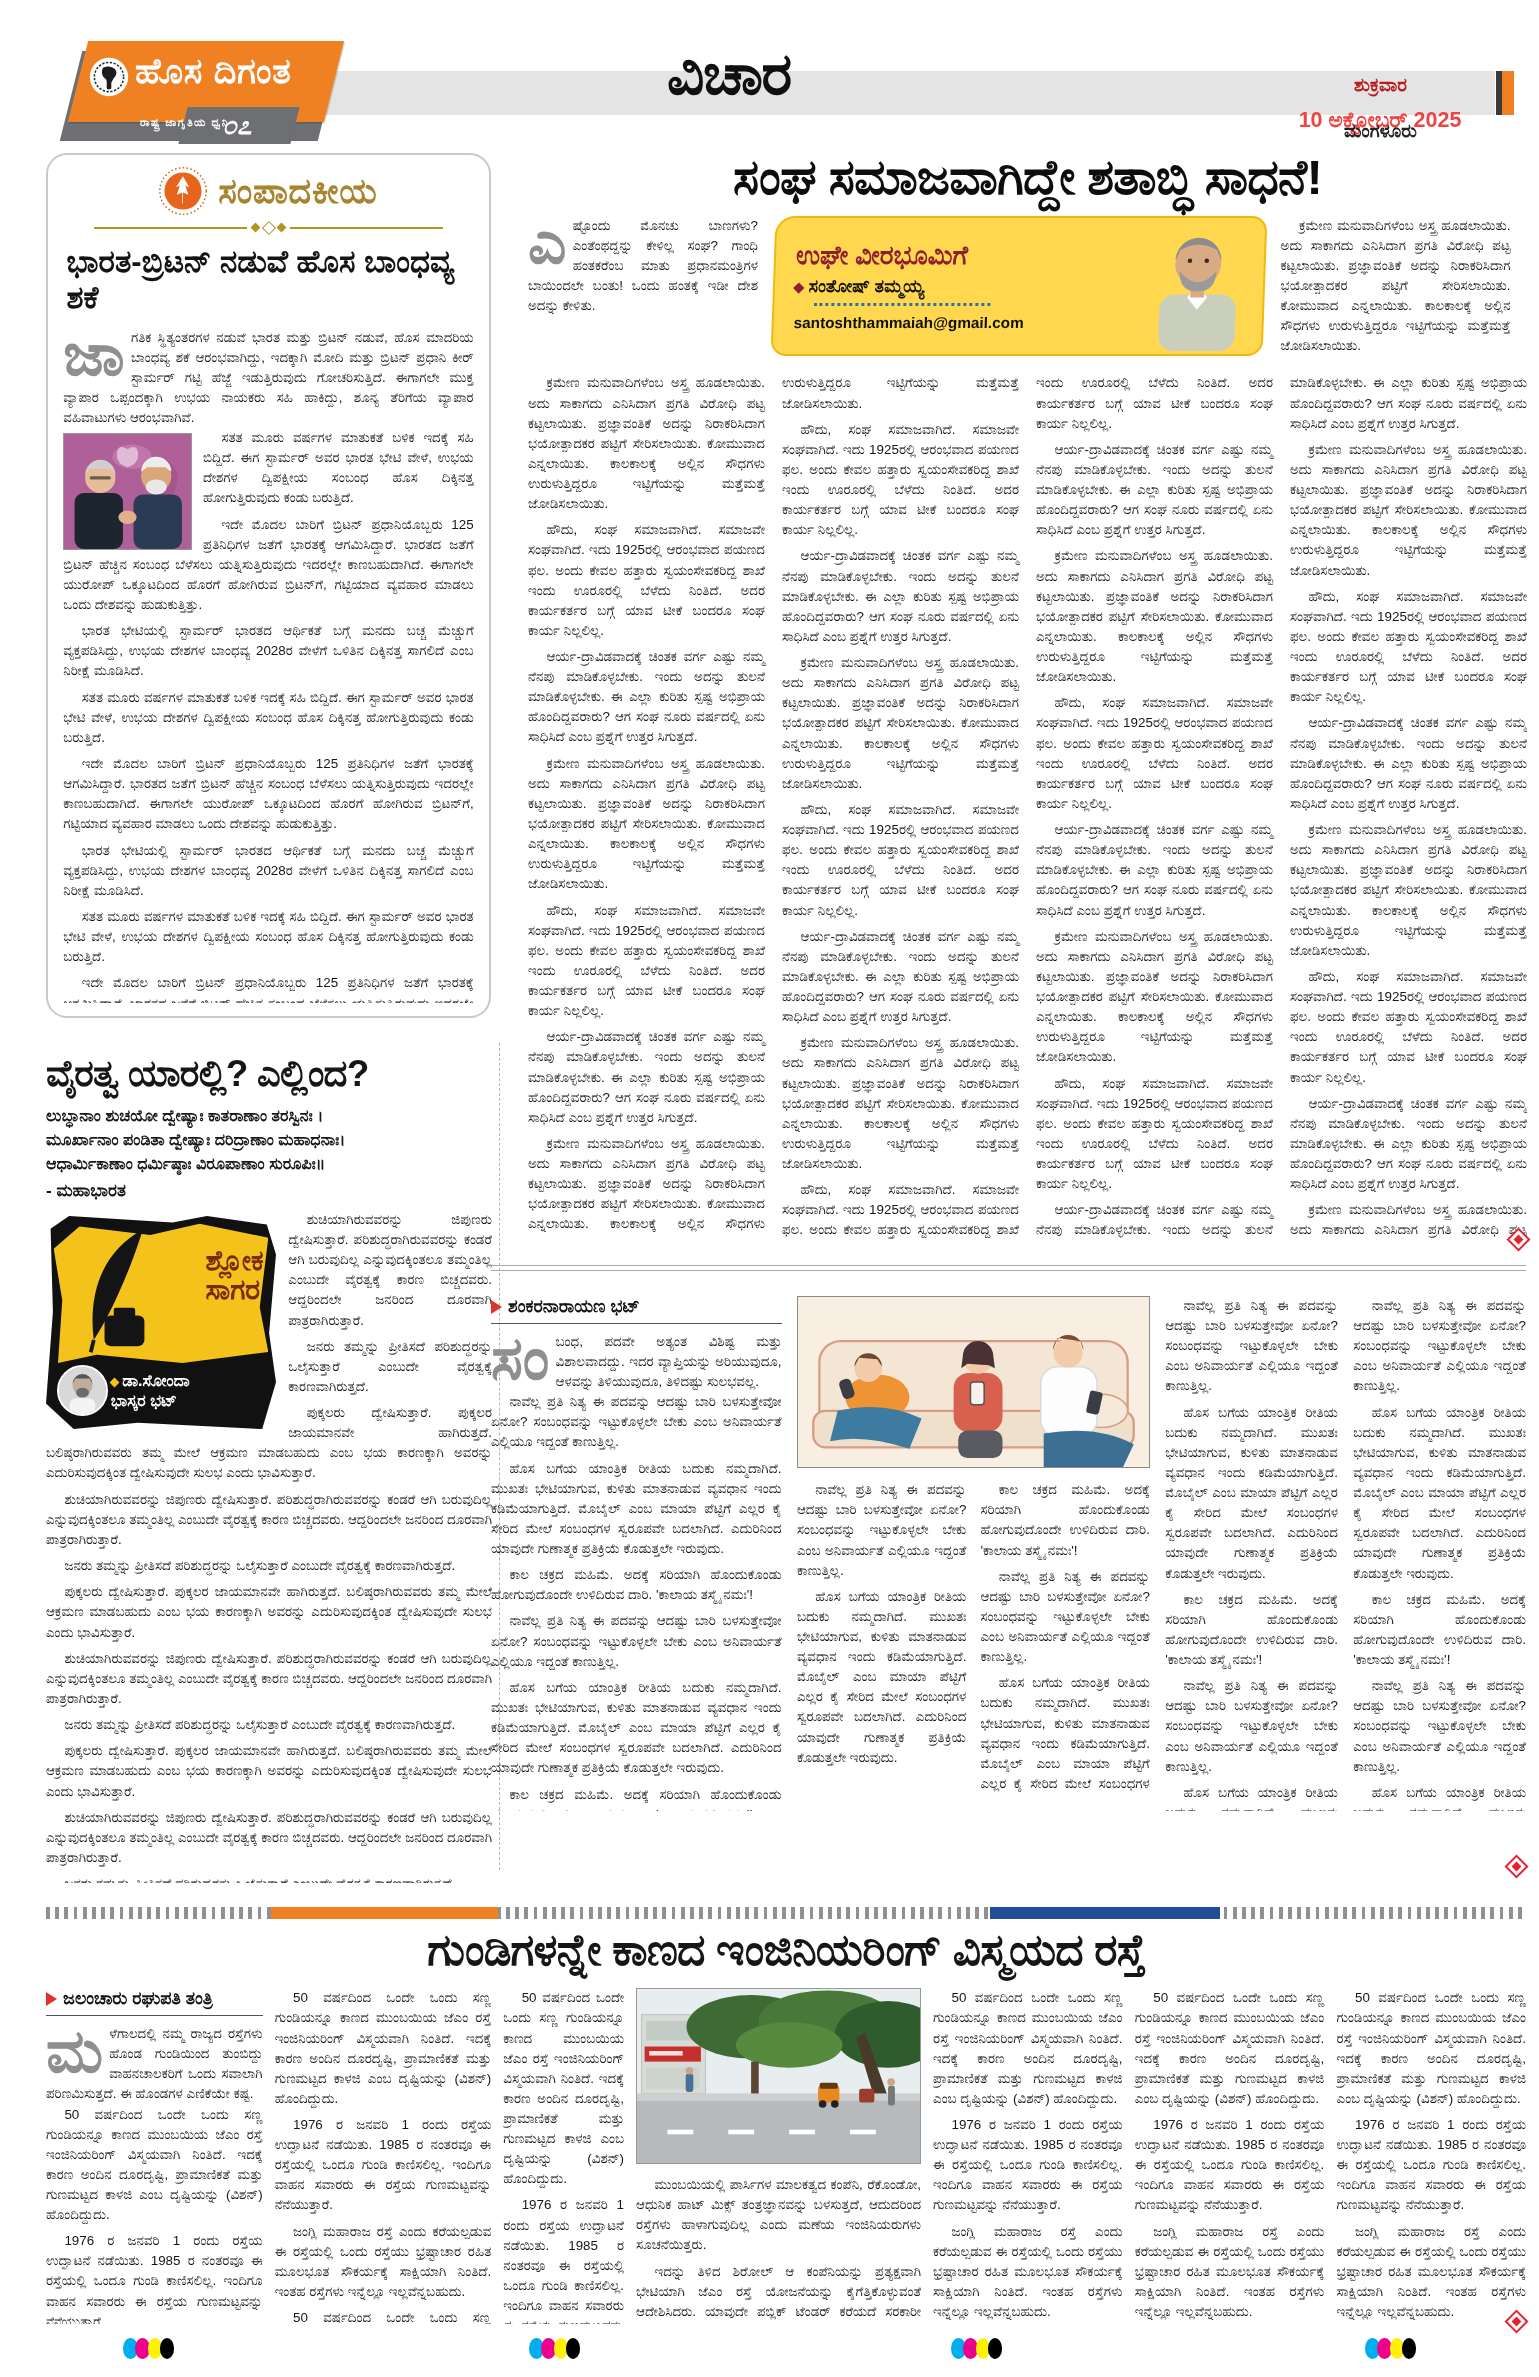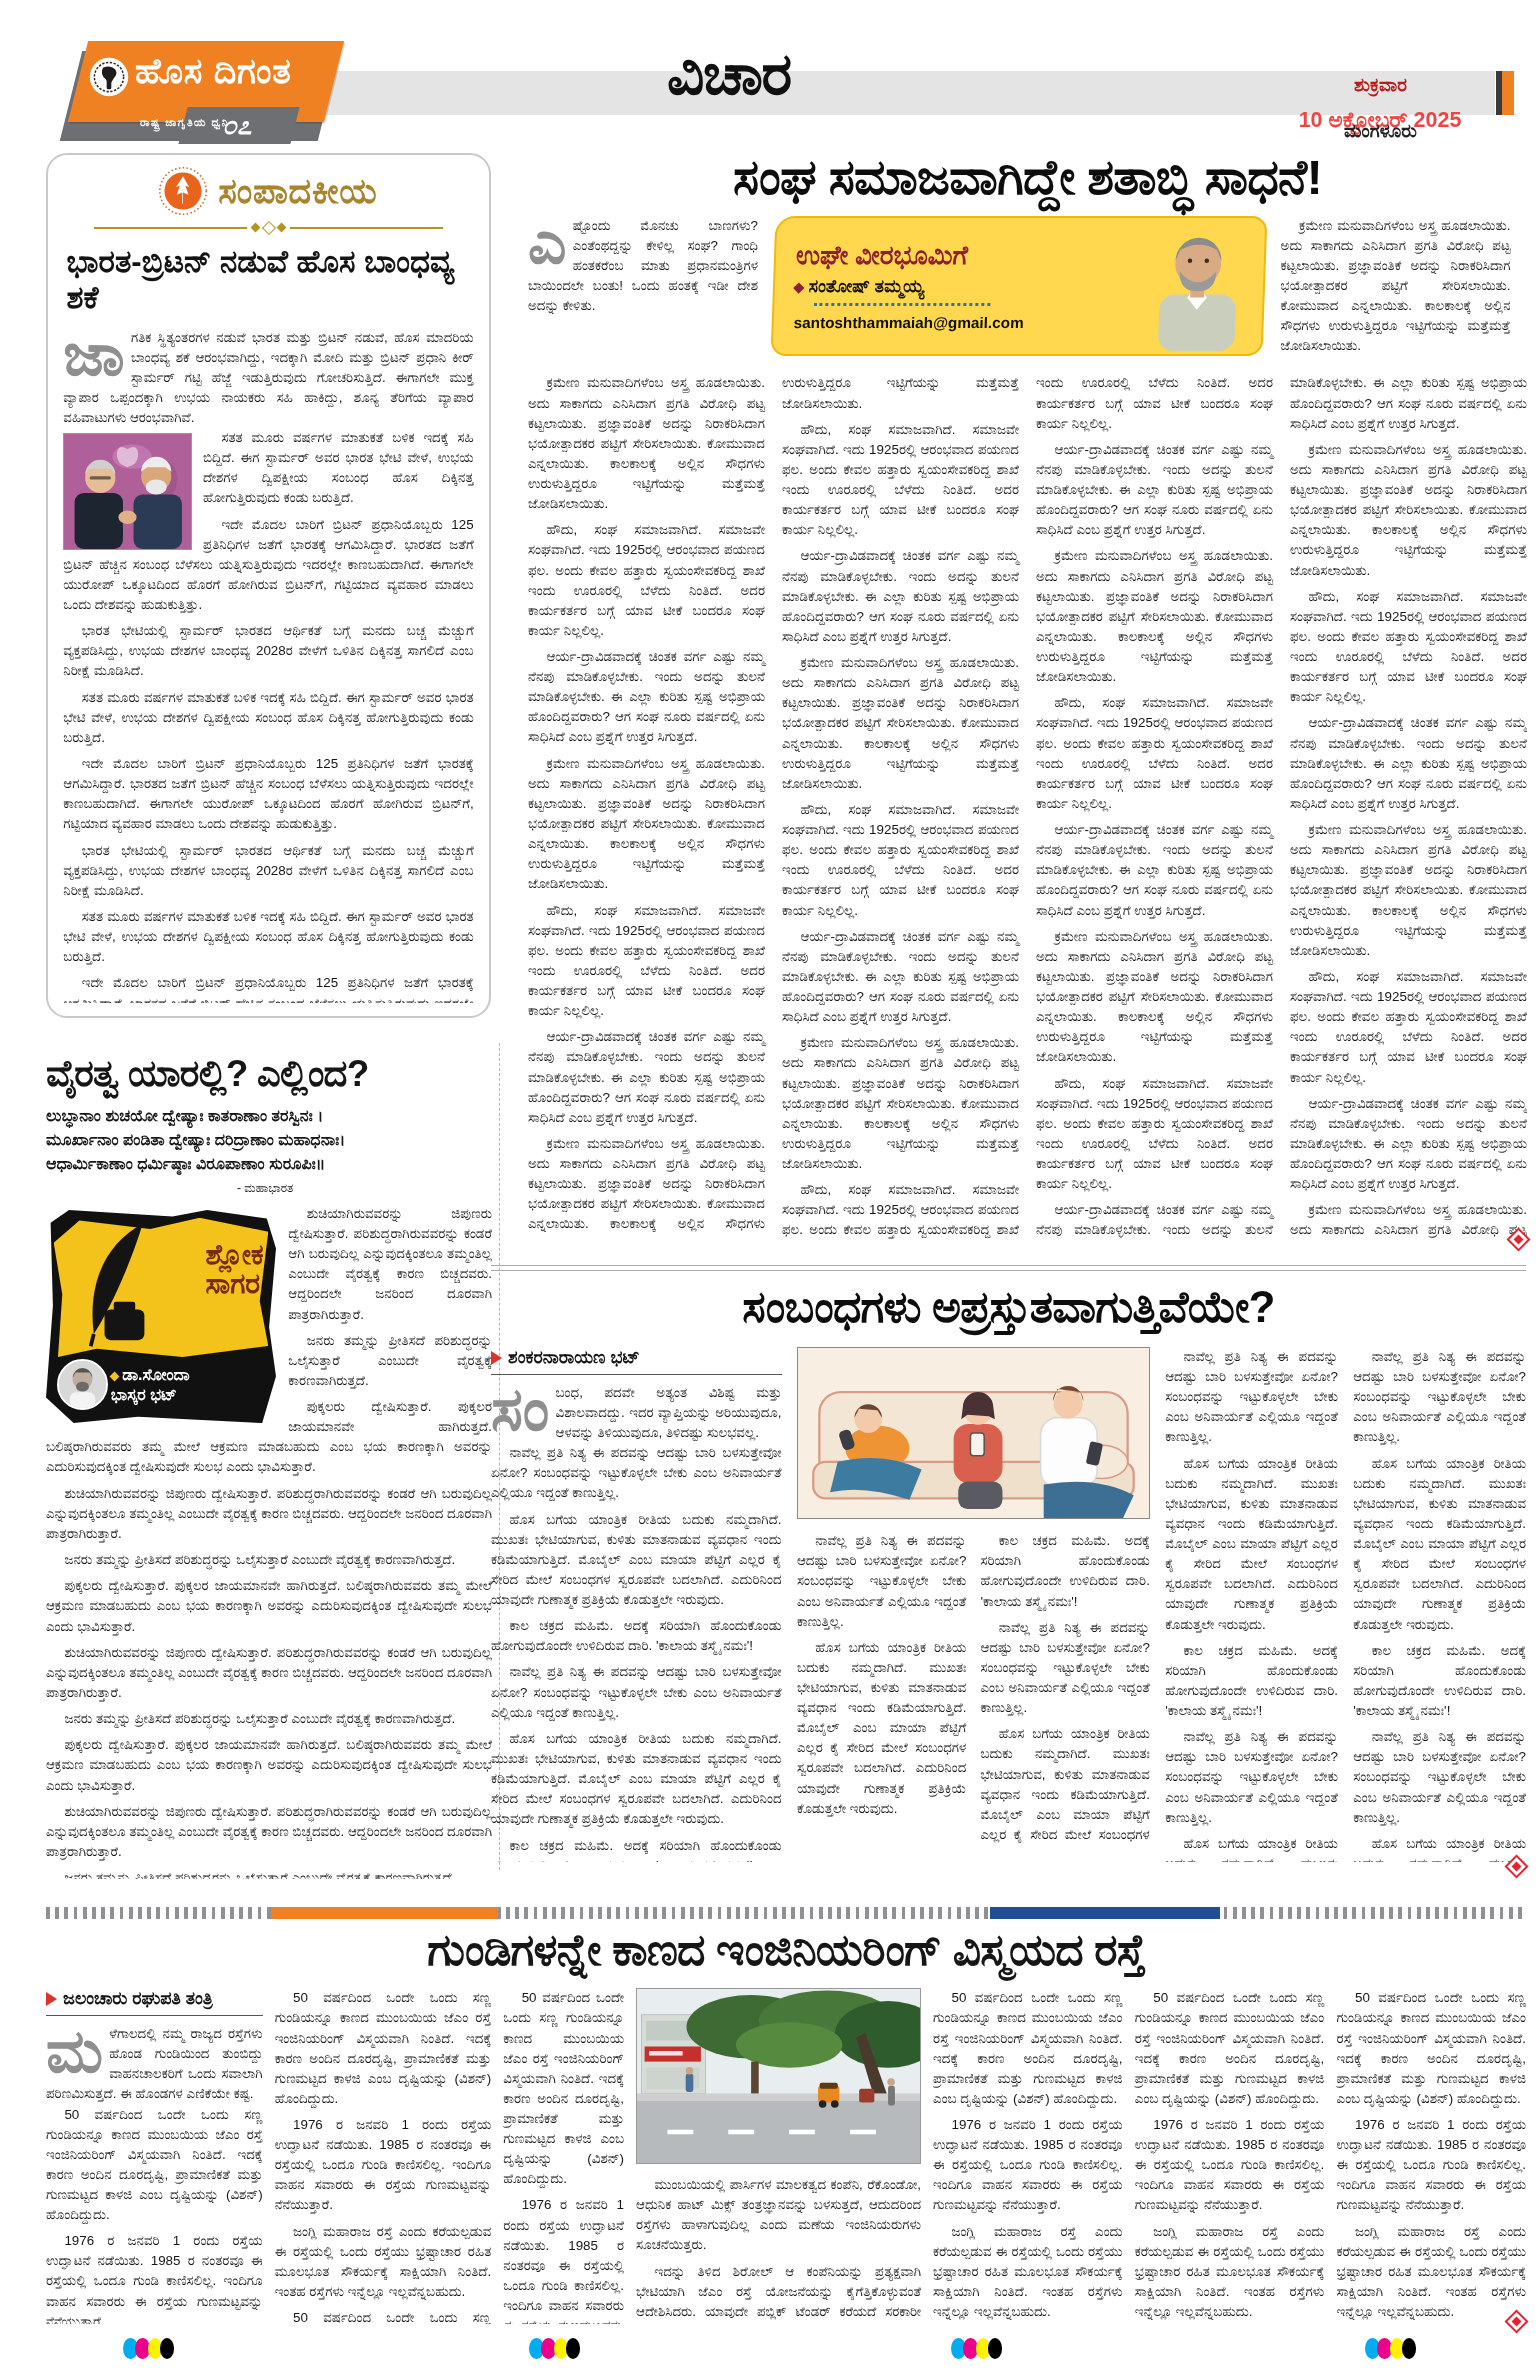--- a/index.html
+++ b/index.html
@@ -59,21 +59,21 @@
   #ab-name .dm{ display:inline-block; width:7.7px; height:7.7px; background:#8e1f2f; transform:rotate(45deg); margin-right:6.1px; }
   #ab-dots{ width:176px; border-bottom:3.1px dotted #2e6fae; margin:6.1px 0 7.7px 20px; }
   #ab-email{ font-size:15.3px; font-weight:700; color:#111; }
   #ab-photo{ width:121px; height:130px; flex:none; }
   #rb{ margin-top:10.7px; height:876px; column-count:4; column-gap:17px; column-fill:auto; overflow:hidden; }
   #main-end{ right:0; bottom:4.6px; }
   
   #ver-art{ position:absolute; left:46px; top:1041px; width:446px; height:830px; overflow:hidden;margin-top:12px; }
   #ver-hl{ font-size:37px; font-weight:900; letter-spacing:-0.8px; margin-bottom:9.2px; }
   #verse p{ font-size:16px; font-weight:800; line-height:1.5; text-indent:0; margin:0; }
-  #ver-attr{ text-align:center; font-size:12px; font-weight:400; margin:4.6px 7.7px 9.2px 0; }
+  #ver-attr{ text-align:left; font-size:17px; font-weight:700; margin:4.6px 7.7px 9.2px 0; }
   #ver-body{ overflow:hidden; height:675px; }
   #sloka-box{ float:left; width:230px; height:213px; margin:6.1px 12.3px 4.6px 0; position:relative; background:#111;
               clip-path:polygon(2% 6%, 10% 0, 55% 3%, 70% 0, 96% 4%, 100% 18%, 97% 55%, 100% 78%, 94% 100%, 40% 97%, 12% 100%, 0 88%, 3% 45%); }
   #sloka-splash{ position:absolute; left:7.7px; top:7.7px; right:7.7px; bottom:66px; background:#f3c21b;
               clip-path:polygon(0 18%, 12% 2%, 45% 8%, 68% 0, 100% 10%, 96% 60%, 100% 92%, 60% 100%, 20% 94%, 2% 100%, 4% 55%); }
   #sloka-quill{ position:absolute; left:10.7px; top:9.2px; width:115px; height:138px; }
   #sloka-title{ position:absolute; right:12.3px; top:31px; color:#7a2a10; font-size:28px; line-height:1.02; font-weight:900; }
   #sloka-band{ position:absolute; left:0; right:0; bottom:6.1px; height:64px; display:flex; align-items:center; gap:3px; padding:0 10.7px; }
   #sloka-face{ width:51px; height:51px; border-radius:50%; border:2.3px solid #fff; background:#cfcfcf; overflow:hidden; flex:none; }
   #sloka-auth{ color:#fff; font-size:16px; font-weight:800; line-height:1.25; }
@@ -300,21 +300,20 @@
           <p class="bp">ಶುಚಿಯಾಗಿರುವವರನ್ನು ಜಿಪುಣರು ದ್ವೇಷಿಸುತ್ತಾರೆ. ಪರಿಶುದ್ಧರಾಗಿರುವವರನ್ನು ಕಂಡರೆ ಆಗಿ ಬರುವುದಿಲ್ಲ ಎನ್ನುವುದಕ್ಕಿಂತಲೂ ತಮ್ಮಂತಿಲ್ಲ ಎಂಬುದೇ ವೈರತ್ವಕ್ಕೆ ಕಾರಣ ಬಿಚ್ಚದವರು. ಆದ್ದರಿಂದಲೇ ಜನರಿಂದ ದೂರವಾಗಿ ಪಾತ್ರರಾಗಿರುತ್ತಾರೆ.</p>
           <p class="bp">ಜನರು ತಮ್ಮನ್ನು ಪ್ರೀತಿಸದೆ ಪರಿಶುದ್ಧರನ್ನು ಒಲೈಸುತ್ತಾರೆ ಎಂಬುದೇ ವೈರತ್ವಕ್ಕೆ ಕಾರಣವಾಗಿರುತ್ತದೆ.</p>
         </div>
     </div>
   </div>
   <div class="v-dash"></div>
 
   <div id="dbl-rule"></div>
 
   <div id="rel-art">
-    <h2 id="rel-hl">ಸಂಬಂಧಗಳು ಅಪ್ರಸ್ತುತವಾಗುತ್ತಿವೆಯೇ?</h2>
     <div id="rel-body">
       <div class="rel-t1 just">
         <div class="byline">
             <span class="arrow-i"></span>
             <span>ಶಂಕರನಾರಾಯಣ ಭಟ್</span>
           </div>
         <p class="lead-p"><span class="dropcap">ಸಂ</span><span>ಬಂಧ, ಪದವೇ ಅತ್ಯಂತ ವಿಶಿಷ್ಟ ಮತ್ತು ವಿಶಾಲವಾದದ್ದು. ಇದರ ವ್ಯಾಪ್ತಿಯನ್ನು ಅರಿಯುವುದೂ, ಆಳವನ್ನು ತಿಳಿಯುವುದೂ, ತಿಳಿದಷ್ಟು ಸುಲಭವಲ್ಲ.</span></p>
         <div>
             <p class="bp">ನಾವೆಲ್ಲ ಪ್ರತಿ ನಿತ್ಯ ಈ ಪದವನ್ನು ಆದಷ್ಟು ಬಾರಿ ಬಳಸುತ್ತೇವೋ ಏನೋ? ಸಂಬಂಧವನ್ನು ಇಟ್ಟುಕೊಳ್ಳಲೇ ಬೇಕು ಎಂಬ ಅನಿವಾರ್ಯತೆ ಎಲ್ಲಿಯೂ ಇದ್ದಂತೆ ಕಾಣುತ್ತಿಲ್ಲ.</p>
             <p class="bp">ಹೊಸ ಬಗೆಯ ಯಾಂತ್ರಿಕ ರೀತಿಯ ಬದುಕು ನಮ್ಮದಾಗಿದೆ. ಮುಖತಃ ಭೇಟಿಯಾಗುವ, ಕುಳಿತು ಮಾತನಾಡುವ ವ್ಯವಧಾನ ಇಂದು ಕಡಿಮೆಯಾಗುತ್ತಿದೆ. ಮೊಬೈಲ್ ಎಂಬ ಮಾಯಾ ಪೆಟ್ಟಿಗೆ ಎಲ್ಲರ ಕೈ ಸೇರಿದ ಮೇಲೆ ಸಂಬಂಧಗಳ ಸ್ವರೂಪವೇ ಬದಲಾಗಿದೆ. ಎದುರಿನಿಂದ ಯಾವುದೇ ಗುಣಾತ್ಮಕ ಪ್ರತಿಕ್ರಿಯೆ ಕೊಡುತ್ತಲೇ ಇರುವುದು.</p>

